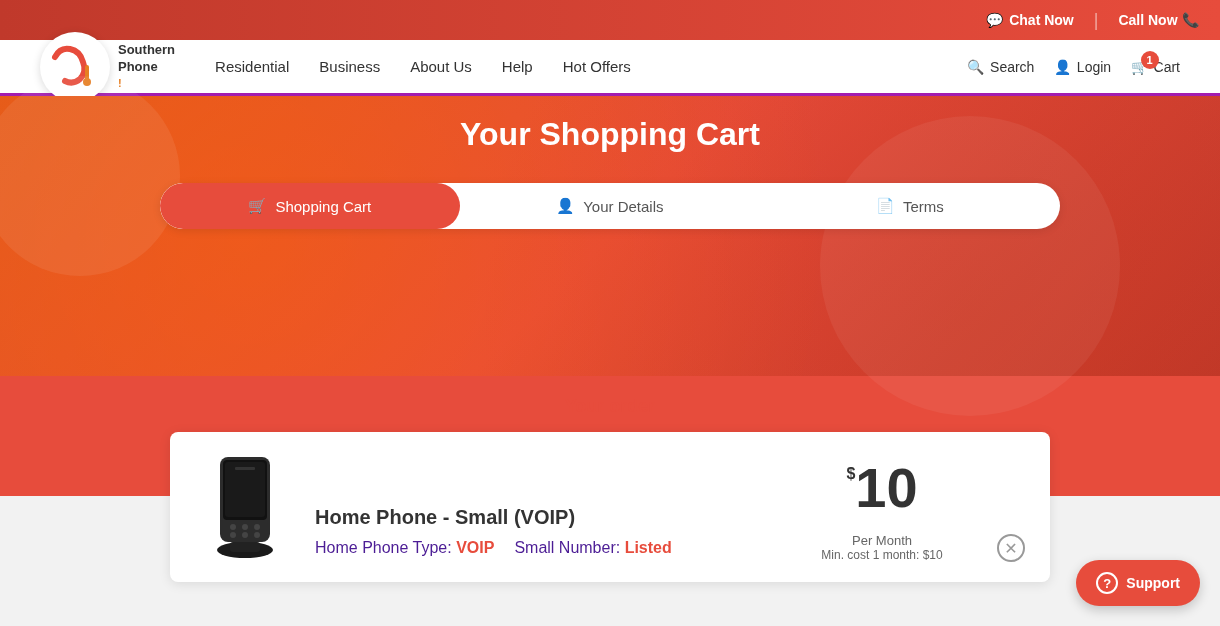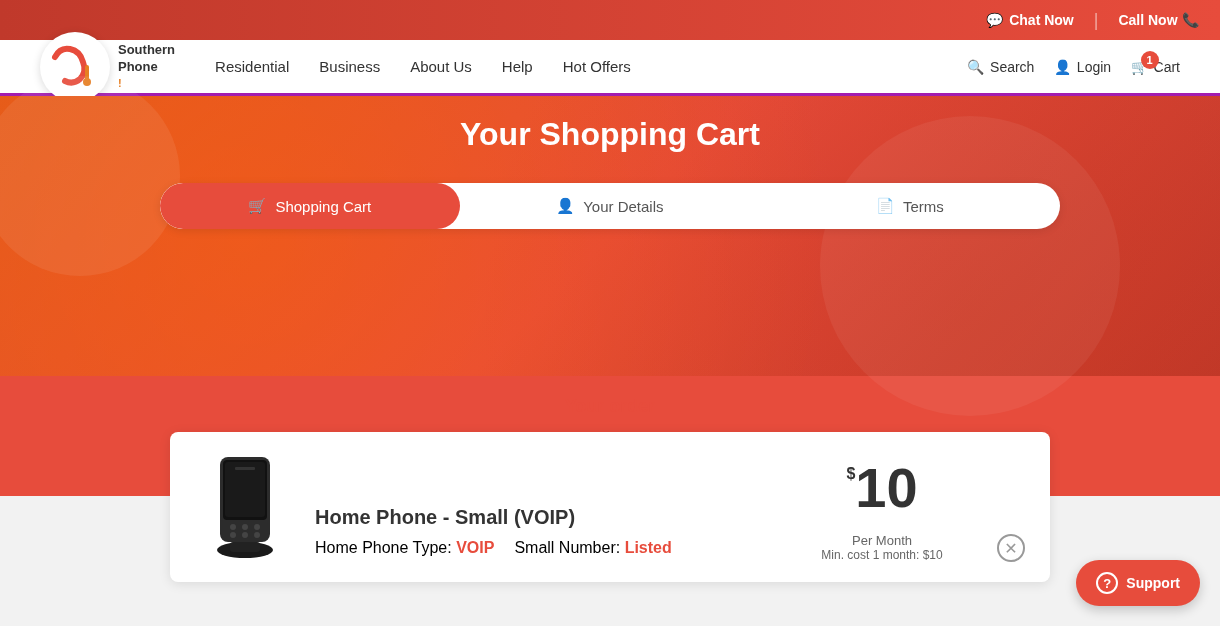--- a/index.html
+++ b/index.html
@@ -186,21 +186,21 @@
     }
     .product-details {
       flex: 1;
     }
     .product-name {
       font-size: 20px;
       font-weight: bold;
       color: #333;
       margin-bottom: 10px;
     }
-    .meta-label { color: #000000; }
+    .meta-label { color: #4c1d95; }
     .meta-value { color: #e74c3c; font-weight: bold; }
     .product-meta-row { margin-bottom: 5px; }
     .product-price-section {
       text-align: right;
       min-width: 160px;
     }
     .price-main {
       display: flex;
       align-items: flex-start;
       justify-content: center;

